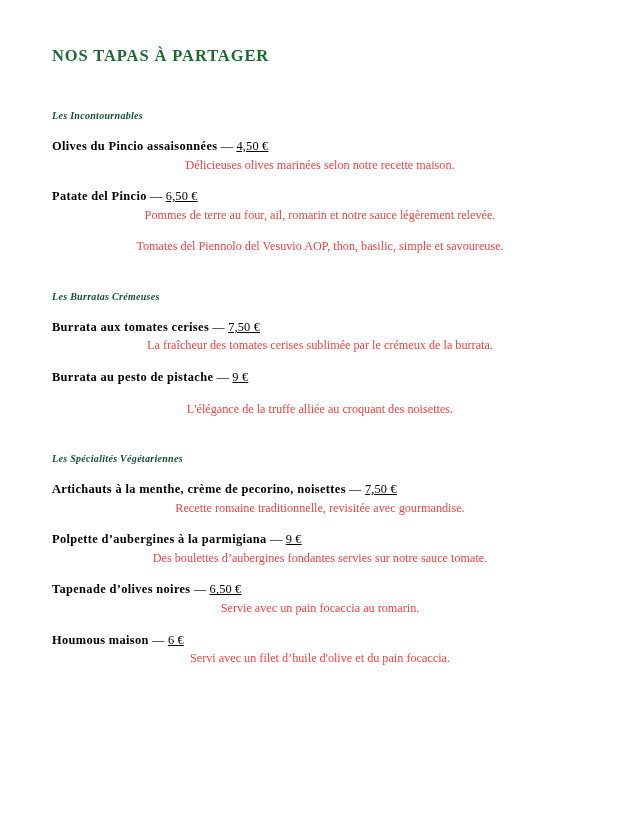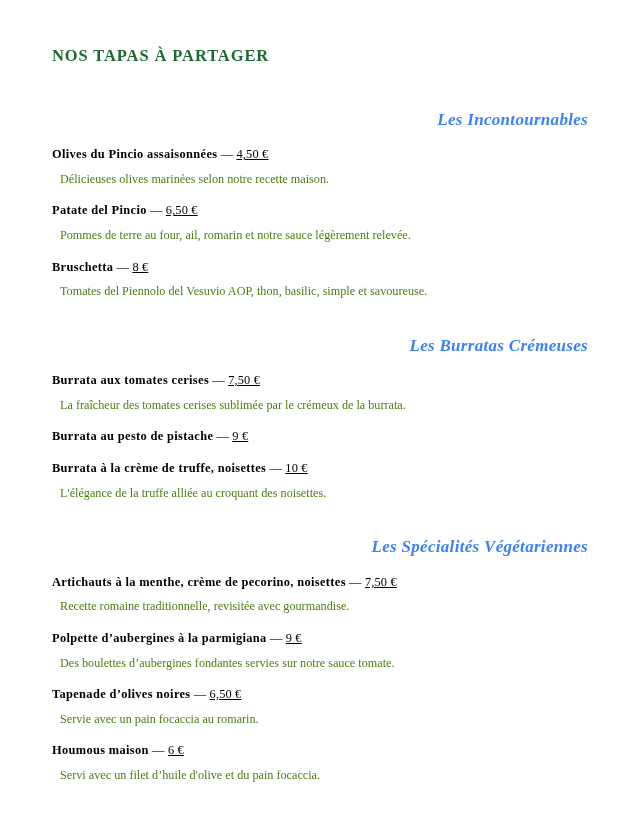--- a/index.html
+++ b/index.html
@@ -32,28 +32,27 @@
     margin: 0 0 44px 0;
     line-height: 1.2;
   }
   .section {
     margin-bottom: 30px;
   }
   .section:last-child {
     margin-bottom: 0;
   }
   .section-title {
-    font-size: 17px;
+    font-size: 10px;
     font-weight: bold;
     font-style: italic;
-    color: #3b82f6;
+    color: #14532d;
     letter-spacing: 0.3px;
     margin: 0 0 16px 0;
     line-height: 1.2;
-    text-align: right;
   }
   .item {
     margin-bottom: 15px;
   }
   .item:last-child {
     margin-bottom: 0;
   }
   .item-head {
     font-size: 12.4px;
     line-height: 1.35;
@@ -67,22 +66,23 @@
   .item-sep {
     font-weight: normal;
   }
   .item-price {
     font-weight: normal;
     text-decoration: underline;
   }
   .item-desc {
     font-size: 12.2px;
     line-height: 1.35;
-    margin: 8px;
-    color: #4d7c0f;
+    margin: 0;
+    color: #ef4444;
+    text-align: center;
   }
   
   .section.sec-1 { margin-bottom: 36px; }
   .section.sec-2 { margin-bottom: 36px; }
 </style>
 </head>
 <body>
 
 <div class="page">
 
@@ -103,25 +103,20 @@
     <div class="item">
       <p class="item-head">
         <span class="item-name">Patate del Pincio</span>
         <span class="item-sep">—</span>
         <span class="item-price">6,50 €</span>
       </p>
       <p class="item-desc">Pommes de terre au four, ail, romarin et notre sauce légèrement relevée.</p>
     </div>
 
     <div class="item">
-      <p class="item-head">
-        <span class="item-name">Bruschetta</span>
-        <span class="item-sep">—</span>
-        <span class="item-price">8 €</span>
-      </p>
       <p class="item-desc">Tomates del Piennolo del Vesuvio AOP, thon, basilic, simple et savoureuse.</p>
     </div>
 
   </div>
 
   <div class="section sec-2">
     <h2 class="section-title">Les Burratas Crémeuses</h2>
 
 
     <div class="item">
@@ -135,25 +130,20 @@
 
     <div class="item">
       <p class="item-head">
         <span class="item-name">Burrata au pesto de pistache</span>
         <span class="item-sep">—</span>
         <span class="item-price">9 €</span>
       </p>
     </div>
 
     <div class="item">
-      <p class="item-head">
-        <span class="item-name">Burrata à la crème de truffe, noisettes</span>
-        <span class="item-sep">—</span>
-        <span class="item-price">10 €</span>
-      </p>
       <p class="item-desc">L'élégance de la truffe alliée au croquant des noisettes.</p>
     </div>
   </div>
 
   <div class="section sec-3">
     <h2 class="section-title">Les Spécialités Végétariennes</h2>
 
     <div class="item">
       <p class="item-head">
         <span class="item-name">Artichauts à la menthe, crème de pecorino, noisettes</span>

